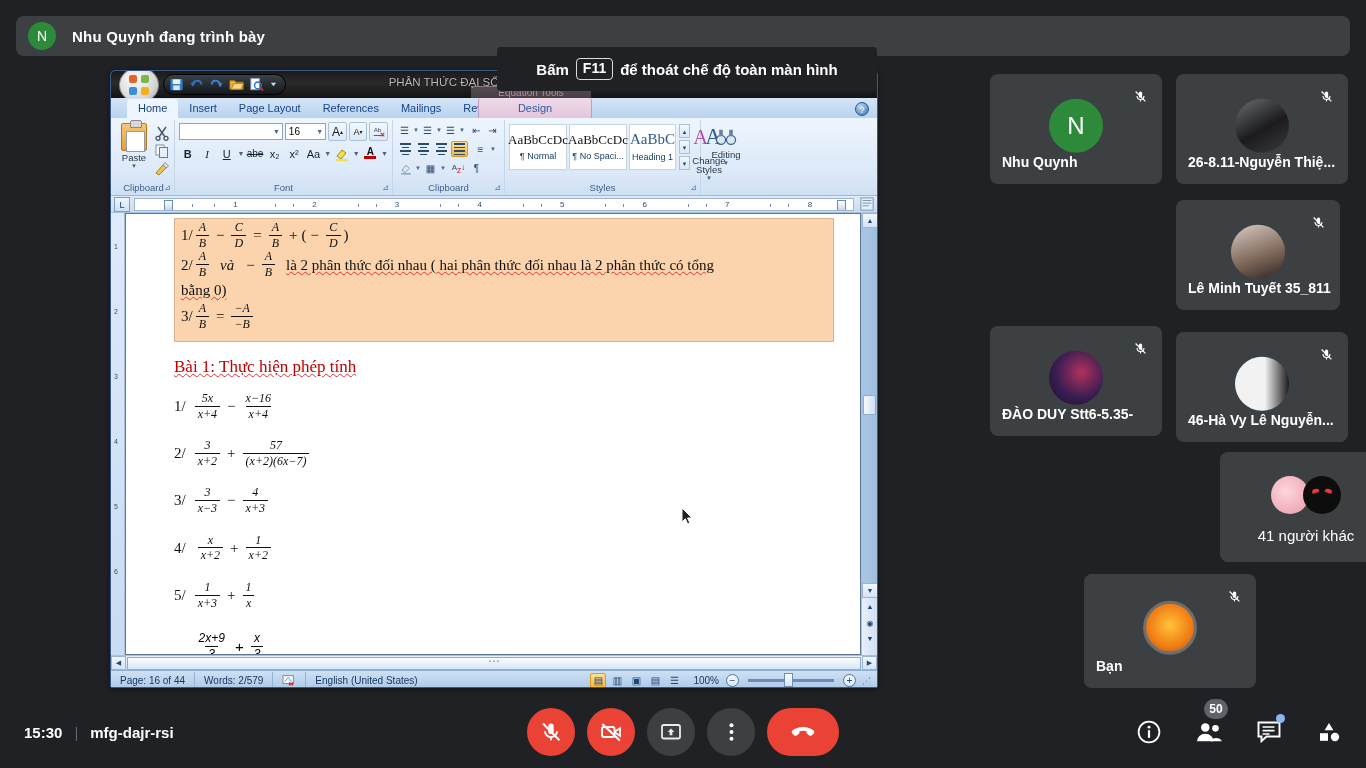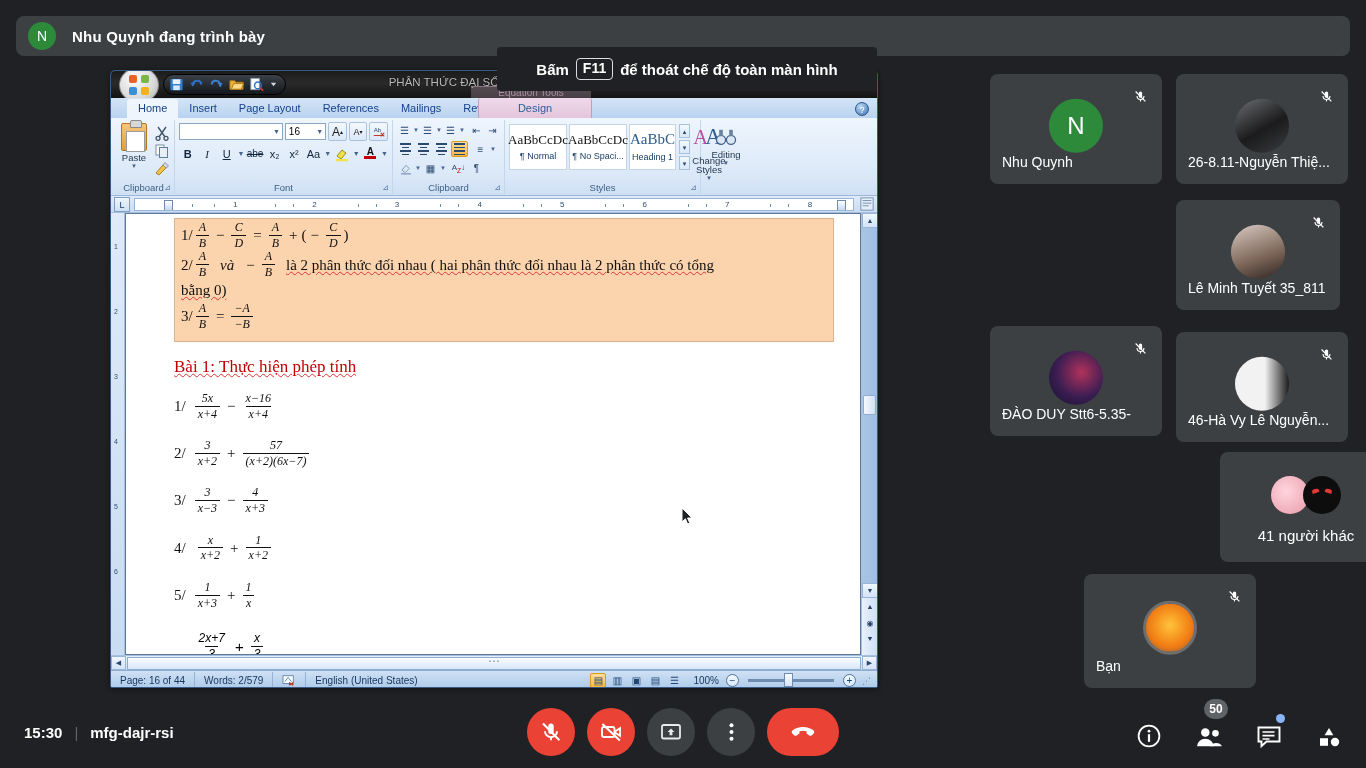--- a/index.html
+++ b/index.html
@@ -257,21 +257,21 @@
   .ex-num { margin-right: 6px; }
   .op { margin: 0 4px; font-size: 15px; }
   .clip-bottom { position: absolute; left: 48px; top: 418px; width: 640px; overflow: hidden; height: 22px; }
 
   
   .tile {
     position: absolute; background: #3c4043; border-radius: 8px; overflow: hidden;
   }
   .tile-name {
     position: absolute; left: 12px; bottom: 14px;
-    color: #fff; font-size: 14px; font-weight: normal;
+    color: #fff; font-size: 14px; font-weight: bold;
     max-width: 160px; white-space: nowrap; overflow: hidden; text-overflow: ellipsis;
   }
   .tile-av {
     position: absolute; left: 50%; top: 50%; transform: translate(-50%,-56%);
     width: 54px; height: 54px; border-radius: 50%; overflow: hidden;
     display: flex; align-items: center; justify-content: center;
     color: #fff; font-size: 24px;
   }
   .mute-badge {
     position: absolute; right: 10px; top: 10px; width: 24px; height: 24px;
@@ -283,21 +283,21 @@
   
   .bottombar { position: absolute; left: 0; bottom: 0; width: 1366px; height: 72px; background: #202124; }
   .bb-left { position: absolute; left: 24px; top: 0; height: 72px; display: flex; align-items: center; color: #fff; font-size: 15px; font-weight: bold; gap: 12px; }
   .bb-div { color: #5f6368; font-weight: normal; }
   .bb-center { position: absolute; left: 50%; transform: translateX(-50%); top: 0; height: 72px; display: flex; align-items: center; gap: 12px; }
   .cbtn { width: 48px; height: 48px; border-radius: 50%; display: flex; align-items: center; justify-content: center; }
   .cbtn.red { background: #ea4335; }
   .cbtn.grey { background: #3c4043; }
   .cbtn.end { width: 72px; border-radius: 24px; background: #ea4335; }
   .bb-right { position: absolute; right: 20px; top: 0; height: 72px; display: flex; align-items: center; gap: 26px; }
-  .rbtn { position: relative; width: 34px; height: 34px; display: flex; align-items: flex-end; justify-content: center; }
+  .rbtn { position: relative; width: 34px; height: 34px; display: flex; align-items: center; justify-content: center; }
   .count-badge {
     position: absolute; top: -16px; left: 12px; min-width: 24px; height: 20px;
     padding: 0 5px; border-radius: 10px; background: #5f6368; color: #fff;
     font-size: 12px; font-weight: bold; display: flex; align-items: center; justify-content: center;
   }
   .chat-dot { position: absolute; top: -1px; right: 1px; width: 9px; height: 9px; border-radius: 50%; background: #8ab4f8; }
 
   
   .cursor { position: absolute; left: 682px; top: 508px; width: 12px; height: 18px; z-index: 30; }
 </style>
@@ -754,21 +754,21 @@
                 <span class="n">1</span>
                 <span class="d">x</span>
               </span>
           </div>
         </div>
 
         <div class="clip-bottom">
           <div class="ex-item" style="margin:0">
             <span class="ex-num" style="visibility:hidden">6/</span>
             <span class="frac">
-                <span class="n">2x+7</span>
+                <span class="n">2x+9</span>
                 <span class="d">3</span>
               </span>
             <span class="op">+</span>
             <span class="frac">
                 <span class="n">x</span>
                 <span class="d">3</span>
               </span>
           </div>
         </div>
       </div>

